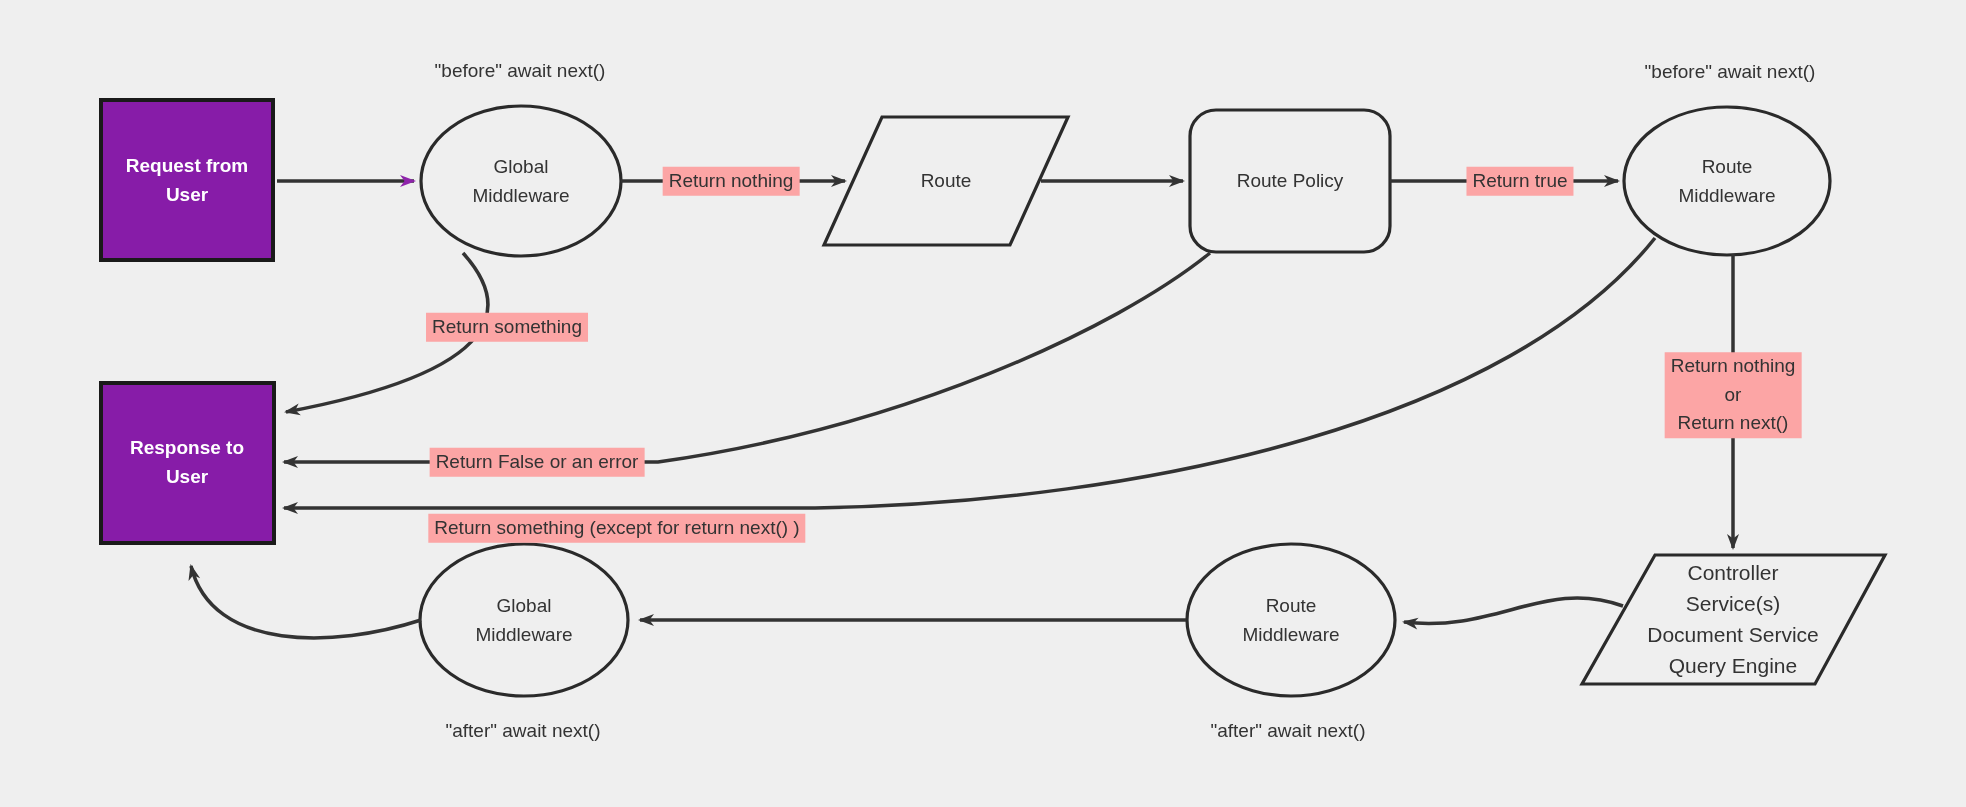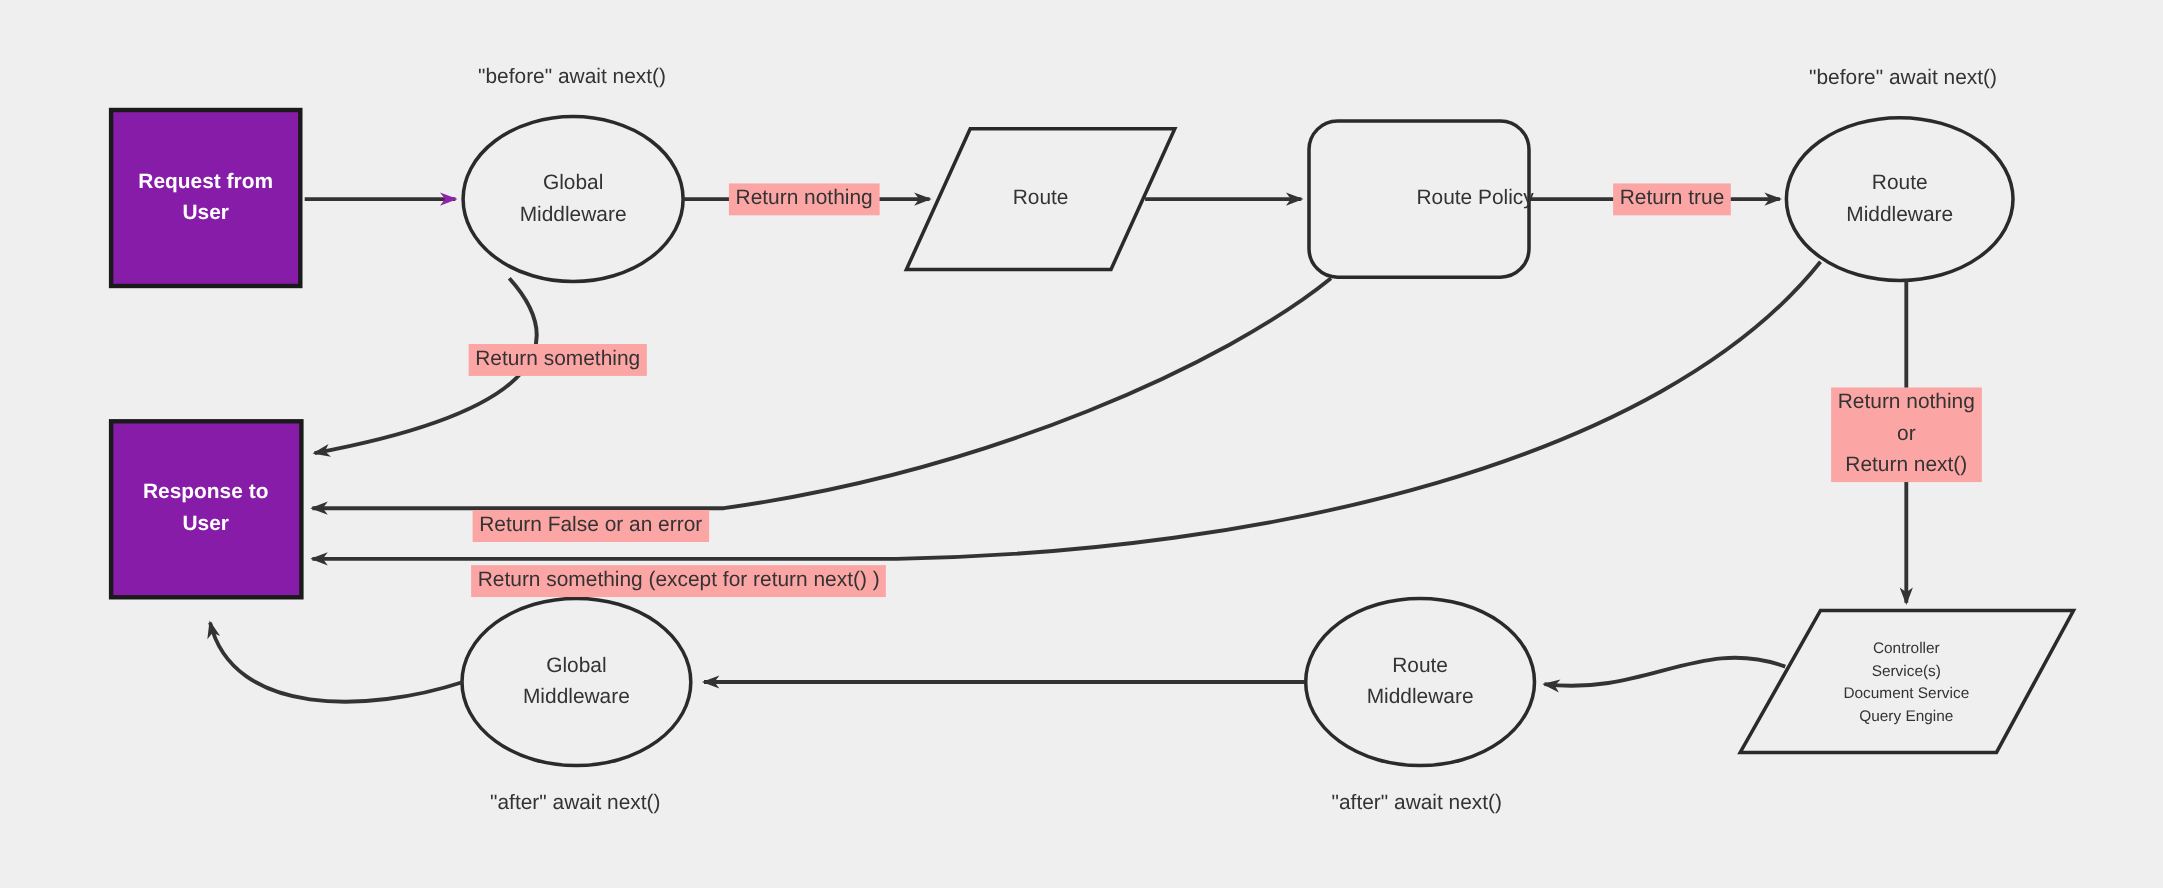--- a/index.html
+++ b/index.html
@@ -8,21 +8,21 @@
     font-family:"Liberation Sans", sans-serif;overflow:hidden;
   }
   .canvas > svg{position:absolute;left:0;top:0;}
   .lbl{
     position:absolute;transform:translate(-50%,-50%);
     white-space:pre-line;text-align:center;
     font-size:19px;line-height:1.5;color:#333333;
   }
   .lbl.bg{background:#fca5a5;padding:0 6px;}
   .lbl.bold-white{color:#ffffff;font-weight:700;line-height:1.5;}
-  .lbl.small{font-size:14px;line-height:1.47;}
+  .lbl.small{font-size:21px;line-height:1.47;}
   .edge{stroke:#333333;stroke-width:3.5;fill:none;}
   .shape{fill:#efefef;stroke:#2a2a2a;stroke-width:3.2;}
   .purple-node{stroke:#1a1a1a;stroke-width:4;}
 </style>
 </head>
 <body>
 
 <div class="canvas">
 
   <svg width="1966" height="807" viewBox="0 0 1966 807">
@@ -61,36 +61,36 @@
   <div class="lbl" style="left:520px;top:71px;">"before" await next()</div>
   <div class="lbl" style="left:1730px;top:72px;">"before" await next()</div>
   <div class="lbl" style="left:523px;top:731px;">"after" await next()</div>
   <div class="lbl" style="left:1288px;top:731px;">"after" await next()</div>
 
   <div class="lbl bold-white" style="left:187px;top:180px;">Request from
 User</div>
   <div class="lbl" style="left:521px;top:181px;">Global
 Middleware</div>
   <div class="lbl" style="left:946px;top:181px;">Route</div>
-  <div class="lbl" style="left:1341px;top:181px;">Route Policy</div>
+  <div class="lbl" style="left:1290px;top:181px;">Route Policy</div>
   <div class="lbl" style="left:1727px;top:181px;">Route
 Middleware</div>
   <div class="lbl small" style="left:1733px;top:620px;">Controller
 Service(s)
 Document Service
 Query Engine</div>
   <div class="lbl" style="left:1291px;top:620px;">Route
 Middleware</div>
   <div class="lbl" style="left:524px;top:620px;">Global
 Middleware</div>
   <div class="lbl bold-white" style="left:187px;top:462px;">Response to
 User</div>
 
   <div class="lbl bg" style="left:731px;top:181px;">Return nothing</div>
   <div class="lbl bg" style="left:1504px;top:181px;margin-left:16px;">Return true</div>
   <div class="lbl bg" style="left:507px;top:327px;">Return something</div>
-  <div class="lbl bg" style="left:537px;top:462px;margin-top:16px;">Return False or an error</div>
+  <div class="lbl bg" style="left:537px;top:462px;">Return False or an error</div>
   <div class="lbl bg" style="left:617px;top:508px;margin-top:20px;">Return something (except for return next() )</div>
   <div class="lbl bg" style="left:1733px;top:395px;">Return nothing
 or
 Return next()</div>
 
 </div>
 
 </body></html>

